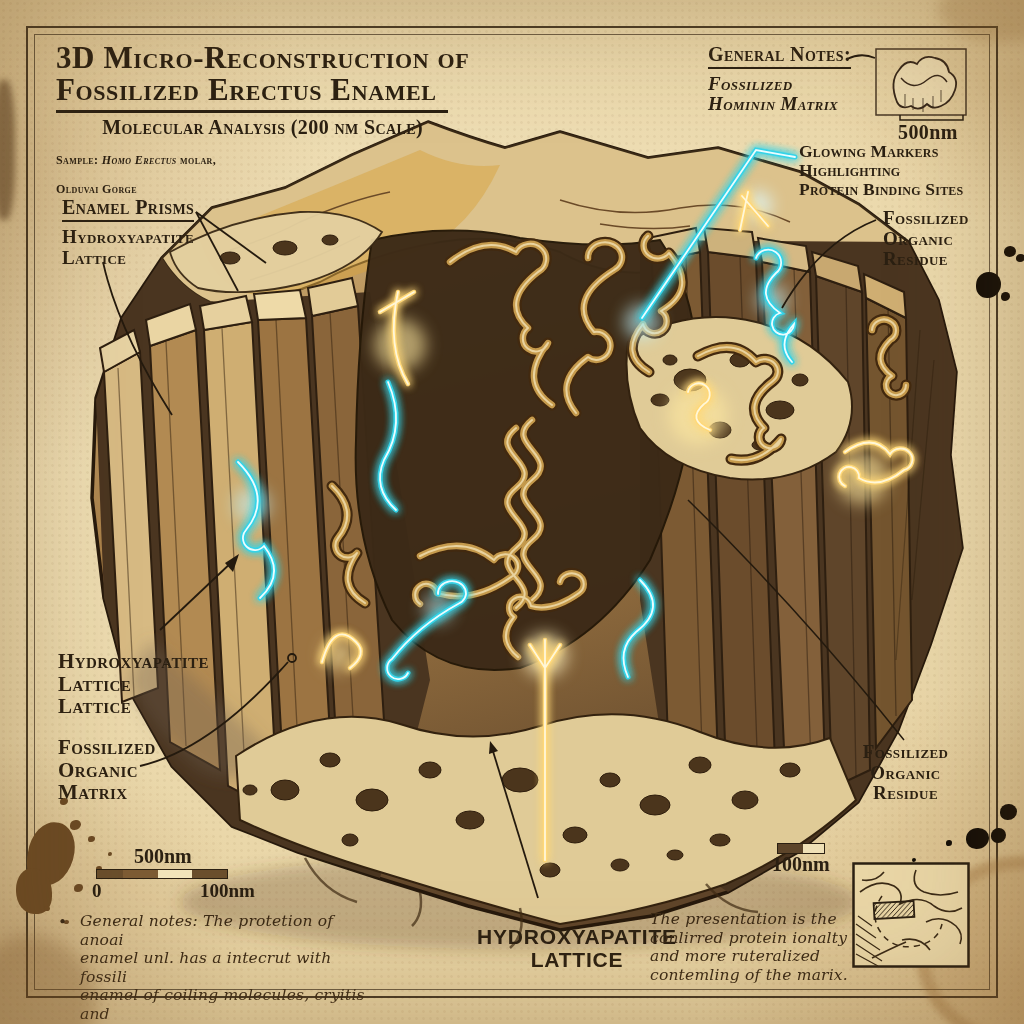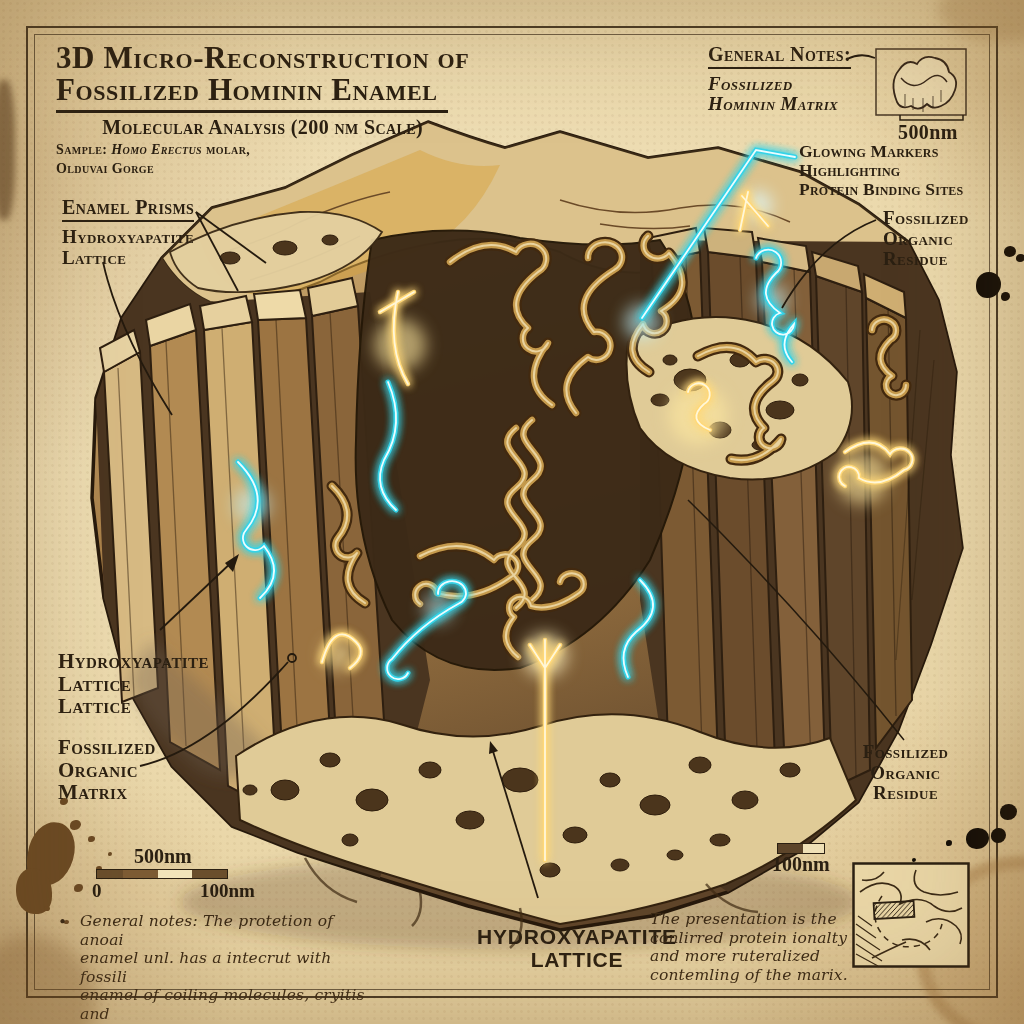--- a/index.html
+++ b/index.html
@@ -26,21 +26,21 @@
   .artwork{position:absolute;left:0;top:0;z-index:1;}
   .frame-outer{position:absolute;inset:26px;border:2.5px solid rgba(43,30,15,.85);z-index:2;pointer-events:none;}
   .frame-inner{position:absolute;inset:34px;border:1.5px solid rgba(43,30,15,.65);z-index:2;pointer-events:none;}
 
   
   .lbl{position:absolute;z-index:5;font-weight:bold;font-variant:small-caps;line-height:1.08;letter-spacing:.4px;}
   .title-block{left:56px;top:42px;}
   .title-line{font-size:31px;line-height:1.02;letter-spacing:.6px;}
   .title-rule{width:392px;height:2.5px;background:#2b2012;margin:5px 0 4px 0;}
   .subtitle{font-size:20px;letter-spacing:.4px;text-align:center;}
-  .sample-line{font-size:14px;margin-top:4px;}
+  .sample-line{font-size:12px;margin-top:16px;}
   .sample-line .species{font-style:italic;}
   .gn-block{left:708px;top:44px;width:170px;}
   .gn-heading{font-size:20px;border-bottom:2px solid #2b2012;display:inline-block;padding-bottom:1px;}
   .gn-sub{font-size:19px;font-style:italic;margin-top:5px;line-height:1.1;}
   .tooth-box{position:absolute;left:875px;top:48px;width:92px;height:68px;z-index:5;}
   .tooth-scale{left:898px;top:122px;font-size:20px;font-variant:normal;}
   .bracket{position:absolute;left:899px;top:114px;z-index:5;}
 
   .underlined{border-bottom:2px solid #2b2012;display:inline-block;padding-bottom:1px;text-align:right;}
   .lbl-enamel{left:62px;top:197px;font-size:20px;}
@@ -382,21 +382,21 @@
     <div class="inkdot" style="left:1001px;top:292px;width:9px;height:9px;"></div>
     <div class="inkdot" style="left:966px;top:828px;width:23px;height:21px;"></div>
     <div class="inkdot" style="left:991px;top:828px;width:15px;height:15px;"></div>
     <div class="inkdot" style="left:1000px;top:804px;width:17px;height:16px;"></div>
     <div class="inkdot" style="left:946px;top:840px;width:6px;height:6px;"></div>
     <div class="inkdot" style="left:912px;top:858px;width:4px;height:4px;"></div>
   </div>
 
   <div class="lbl title-block">
     <div class="title-line">3D Micro-Reconstruction of</div>
-    <div class="title-line">Fossilized Hominin Enamel</div>
+    <div class="title-line">Fossilized Erectus Enamel</div>
     <div class="title-rule"></div>
     <div class="subtitle">Molecular Analysis (200 nm Scale)</div>
     <div class="sample-line"><span>Sample: </span><span class="species">Homo Erectus</span><span> molar,</span></div>
     <div class="sample-line">Olduvai Gorge</div>
   </div>
 
   <div class="lbl gn-block">
     <div class="gn-heading">General Notes:</div>
     <div class="gn-sub">Fossilized</div>
     <div class="gn-sub" style="margin-top:0;">Hominin Matrix</div>

